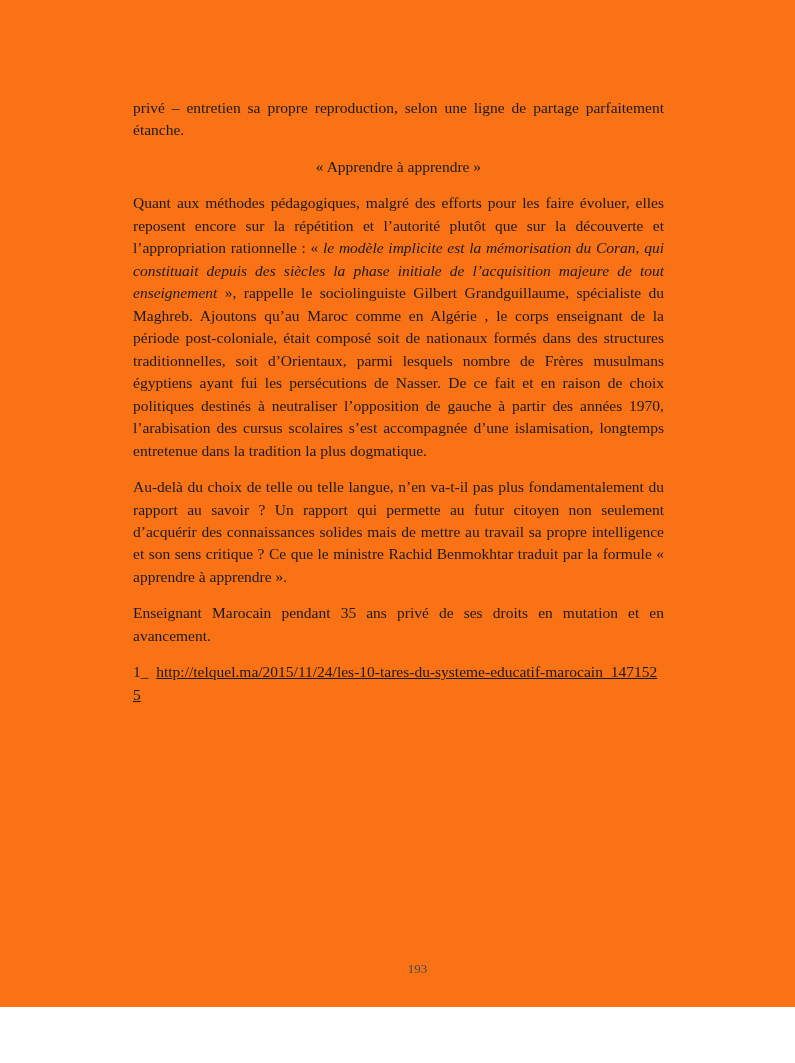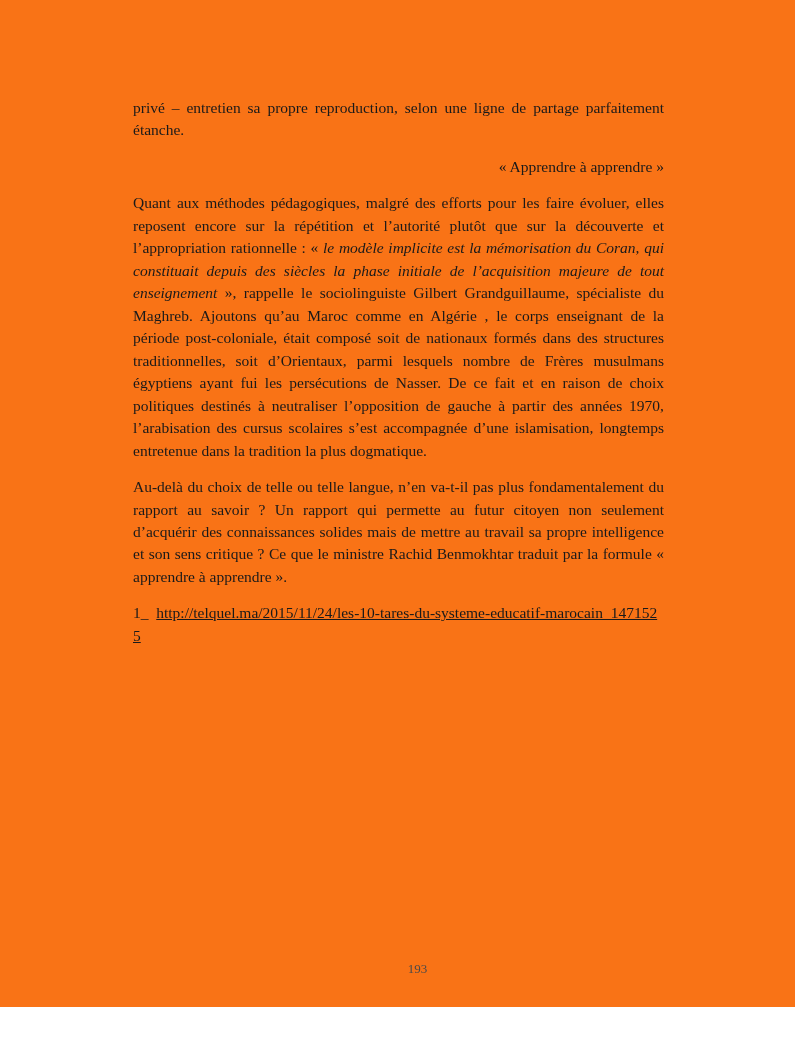--- a/index.html
+++ b/index.html
@@ -24,21 +24,21 @@
     width: 531px;
     font-size: 15.5px;
     line-height: 1.45;
   }
   .para {
     margin: 0 0 14px 0;
     text-align: justify;
   }
   .heading-quote {
     margin: 0 0 14px 0;
-    text-align: right;
+    text-align: center;
   }
   .footnote {
     margin: 0 0 14px 0;
     text-align: left;
   }
   em.quote-italic {
     font-style: italic;
   }
   a.url {
     color: #1a1a1a;
@@ -69,20 +69,21 @@
   <div class="content">
 
     <p class="para">privé – entretien sa propre reproduction, selon une ligne de partage parfaitement étanche.</p>
 
     <p class="heading-quote">« Apprendre à apprendre »</p>
 
     <p class="para"><span>Quant aux méthodes pédagogiques, malgré des efforts pour les faire évoluer, elles reposent encore sur la répétition et l’autorité plutôt que sur la découverte et l’appropriation rationnelle : « </span><em class="quote-italic">le modèle implicite est la mémorisation du Coran, qui constituait depuis des siècles la phase initiale de l’acquisition majeure de tout enseignement</em><span> », rappelle le sociolinguiste Gilbert Grandguillaume, spécialiste du Maghreb. Ajoutons qu’au Maroc comme en Algérie , le corps enseignant de la période post-coloniale, était composé soit de nationaux formés dans des structures traditionnelles, soit d’Orientaux, parmi lesquels nombre de Frères musulmans égyptiens ayant fui les persécutions de Nasser. De ce fait et en raison de choix politiques destinés à neutraliser l’opposition de gauche à partir des années 1970, l’arabisation des cursus scolaires s’est accompagnée d’une islamisation, longtemps entretenue dans la tradition la plus dogmatique.</span></p>
 
     <p class="para">Au-delà du choix de telle ou telle langue, n’en va-t-il pas plus fondamentalement du rapport au savoir ? Un rapport qui permette au futur citoyen non seulement d’acquérir des connaissances solides mais de mettre au travail sa propre intelligence et son sens critique ? Ce que le ministre Rachid Benmokhtar traduit par la formule « apprendre à apprendre ».</p>
 
+    <p class="para">Enseignant Marocain pendant 35 ans privé de ses droits en mutation et en avancement.</p>
 
     <p class="footnote"><span class="fn-prefix">1_  </span><a class="url">http://telquel.ma/2015/11/24/les-10-tares-du-systeme-educatif-marocain_1471525</a></p>
 
 
   </div>
 
   <div class="page-number">193</div>
 </div>
 
 </body></html>

